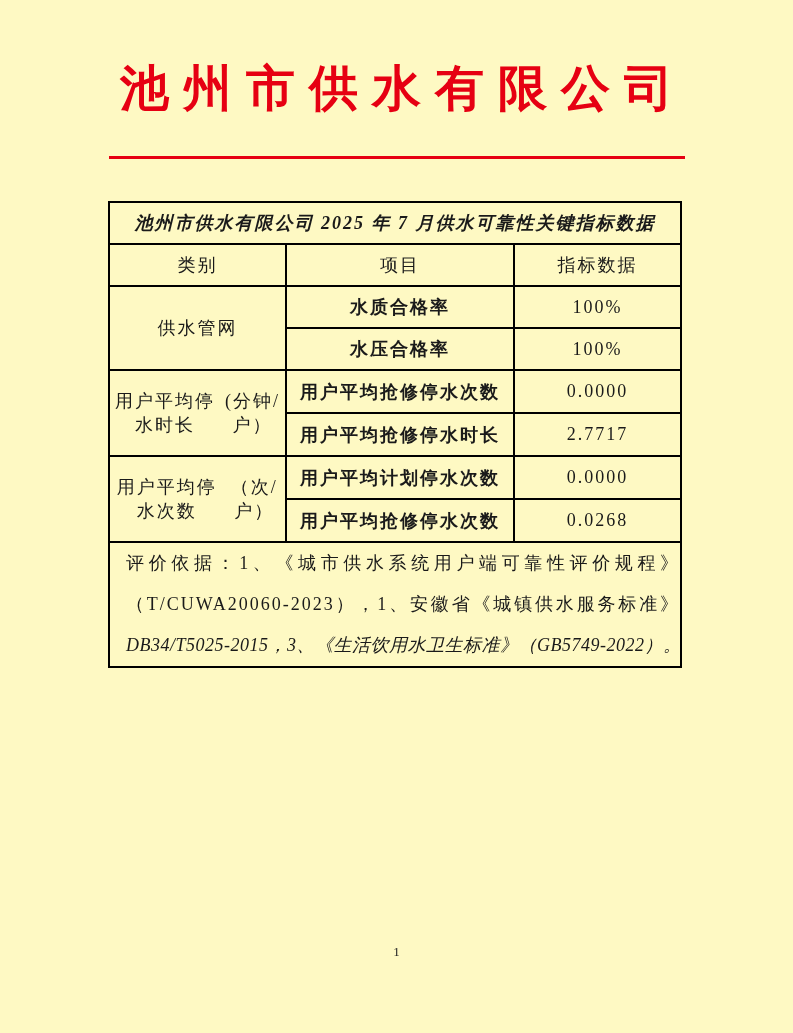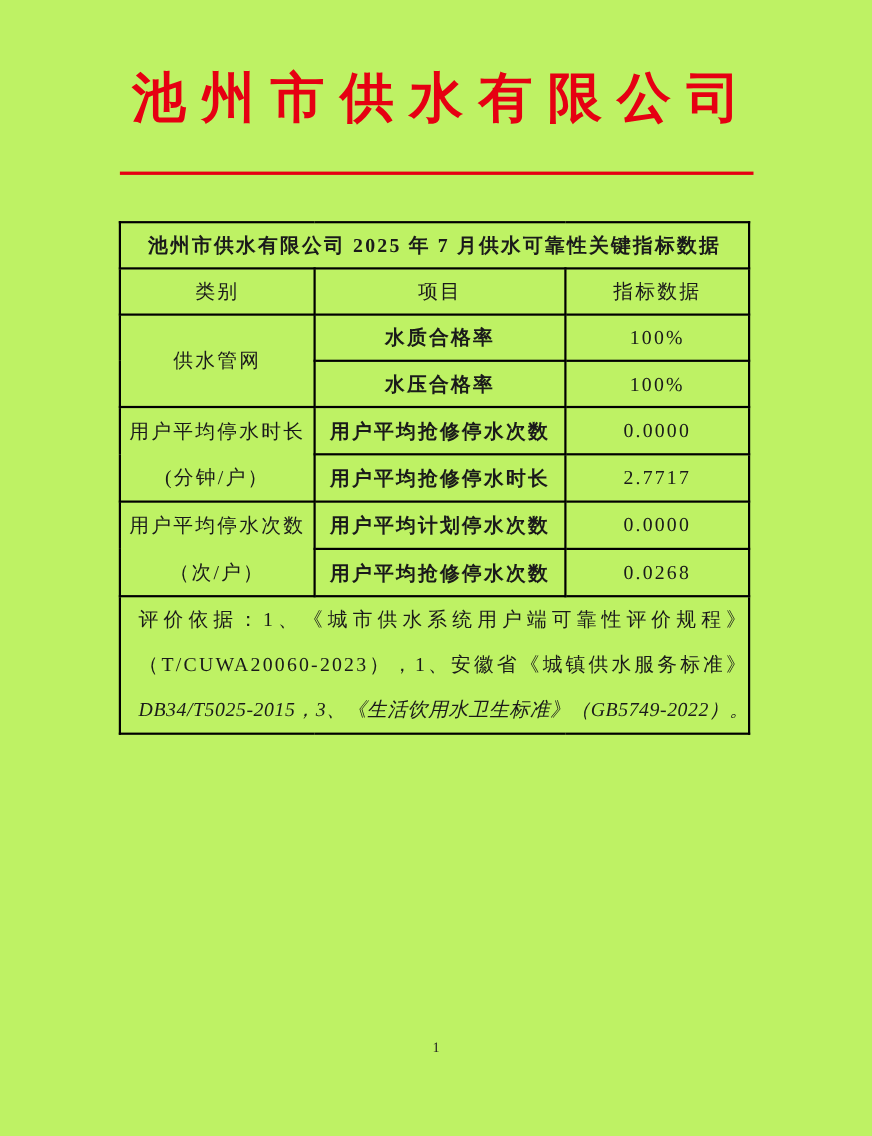--- a/index.html
+++ b/index.html
@@ -5,21 +5,21 @@
   :root { --accent: #e60012; --ink: #1a1a1a; }
   * { margin: 0; padding: 0; box-sizing: border-box; }
   html, body { background: #ffffff; }
   body {
     width: 793px; height: 1033px;
     font-family: "Liberation Serif", "DejaVu Serif", serif;
     color: var(--ink);
     position: relative;
     overflow: hidden;
   }
-  .page { position: relative; width: 793px; height: 1033px; background: #bef264; }
+  .page { position: relative; width: 793px; height: 1033px; background: #fef9c3; }
 
   .company-title {
     padding-top: 54px;
     text-align: center;
     color: var(--accent);
     font-weight: bold;
     font-size: 49px;
     line-height: 70px;
     letter-spacing: 14px;
     padding-left: 14px; 
@@ -55,26 +55,27 @@
     padding: 0;
     letter-spacing: 2px;
     overflow: hidden;
   }
   tr.h42 { height: 42px; }
   td.tbl-title {
     font-weight: bold;
     font-size: 21px;
     letter-spacing: 0.5px;
     white-space: nowrap;
+    font-style: italic;
   }
   td.cat { letter-spacing: 3px; }
   .cat2 {
     height: 84px;
     display: flex;
-    flex-direction: column;
+    flex-direction: row;
     justify-content: space-around;
     align-items: center;
   }
   td.item { letter-spacing: 2px; font-weight: bold; }
   td.val { letter-spacing: 1px; font-size: 18px; }
   tr.note-row { height: 125px; }
   td.note-cell {
     text-align: left;
     padding: 0 12px;
     letter-spacing: 0;

